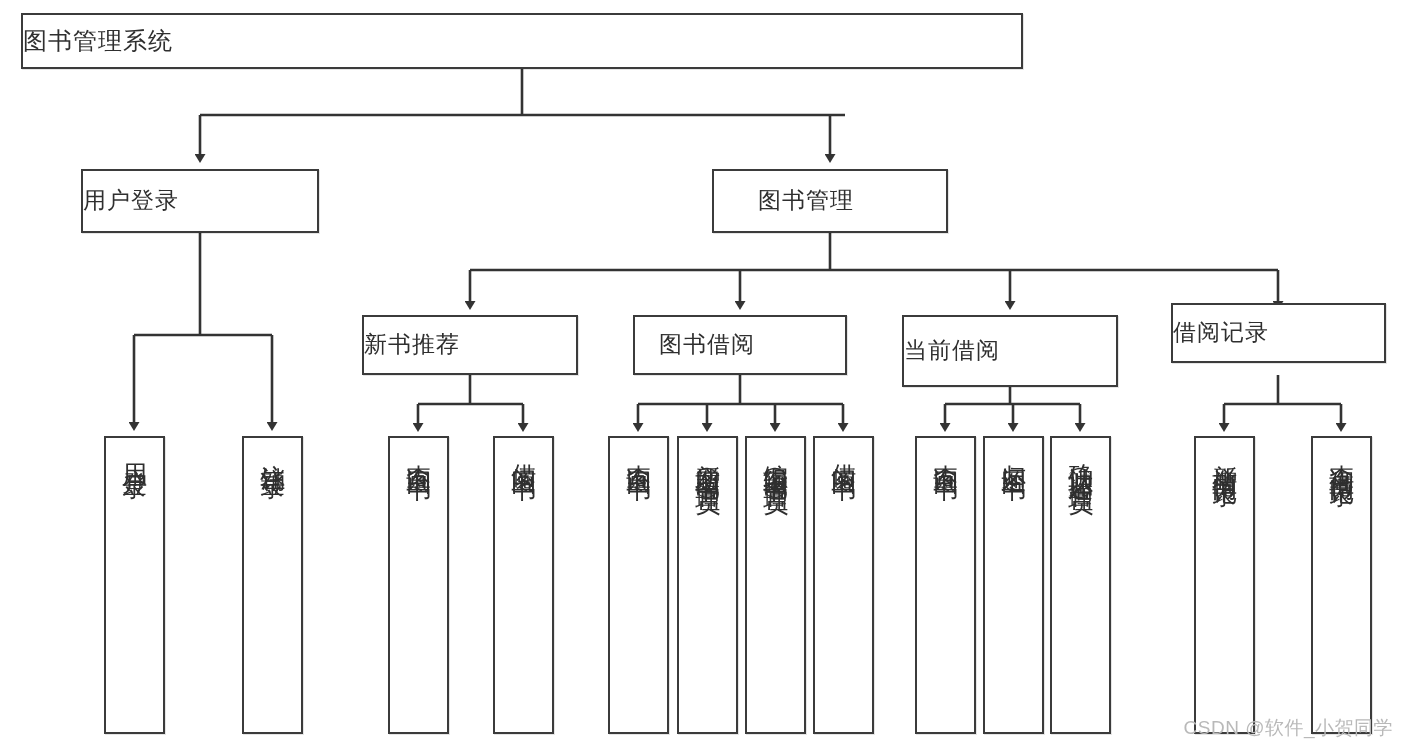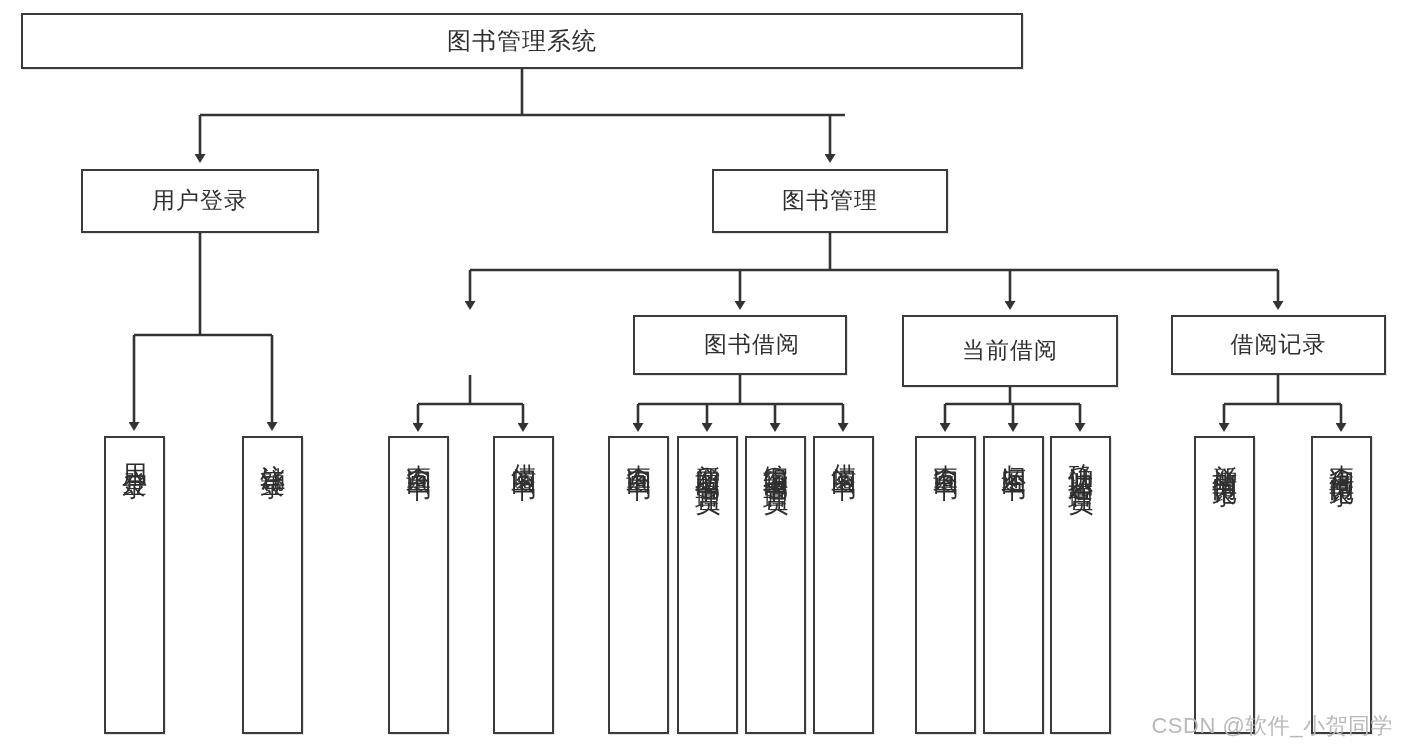--- a/index.html
+++ b/index.html
@@ -25,21 +25,20 @@
     height: 747px;
     pointer-events: none;
   }
   .node {
     position: absolute;
     box-sizing: border-box;
     border: 2.5px solid #3b3b3b;
     background: #ffffff;
     display: flex;
     align-items: center;
-    justify-content: center;
     color: #2b2b2b;
     box-shadow: 1px 1px 0 rgba(0,0,0,0.10);
   }
   .node .label {
     color: #2f2f2f;
     letter-spacing: 1px;
     line-height: 1.18;
   }
   
   .node.h .label {
@@ -59,21 +58,21 @@
     writing-mode: vertical-rl;
     text-orientation: upright;
     font-size: 25px;
     letter-spacing: 4px;
     white-space: nowrap;
   }
   .watermark {
     position: absolute;
     right: 12px;
     bottom: 6px;
-    font-size: 22px;
+    font-size: 19px;
     color: #b9b9b9;
     letter-spacing: 0.5px;
     white-space: nowrap;
   }
 </style>
 </head>
 <body>
 
 <div id="canvas">
 
@@ -127,31 +126,34 @@
     </g>
   </svg>
 
   <div class="node h root" style="left:21px; top:13px; width:1002px; height:56px;">
     <span class="label">图书管理系统</span>
   </div>
 
   <div class="node h" style="left:81px; top:169px; width:238px; height:64px;">
     <span class="label">用户登录</span>
   </div>
-  <div class="node h" style="left:712px; top:169px; width:236px; height:64px;">
+  <div class="node h" style="left:712px; top:169px; width:236px; height:64px;padding-left:44px;">
     <span class="label">图书管理</span>
   </div>
 
+  <div class="node h" style="left:362px; top:315px; width:216px; height:60px;">
+    <span class="label">新书推荐</span>
+  </div>
   <div class="node h" style="left:633px; top:315px; width:214px; height:60px;padding-left:24px;">
     <span class="label">图书借阅</span>
   </div>
   <div class="node h" style="left:902px; top:315px; width:216px; height:72px;">
     <span class="label">当前借阅</span>
   </div>
-  <div class="node h" style="left:1171px; top:315px; width:215px; height:60px;">
+  <div class="node h" style="left:1171px; top:303px; width:215px; height:60px;">
     <span class="label">借阅记录</span>
   </div>
 
   <div class="node v" style="left:104px; top:436px; width:61px; height:298px;">
     <span class="label">用户登录</span>
   </div>
   <div class="node v" style="left:242px; top:436px; width:61px; height:298px;">
     <span class="label">注销登录</span>
   </div>
 

